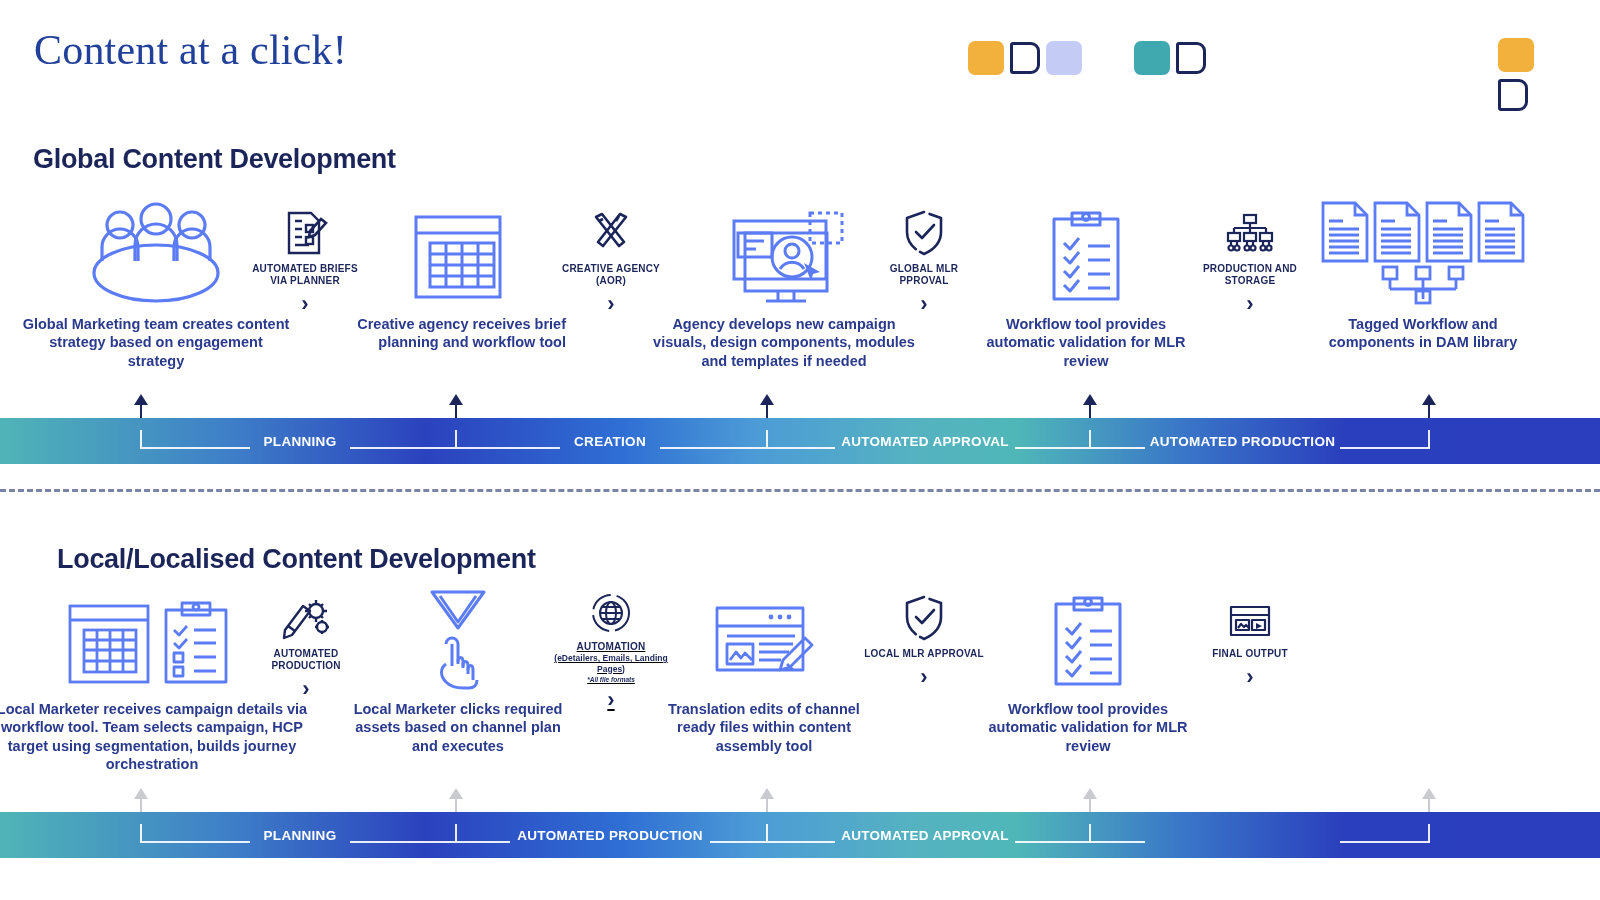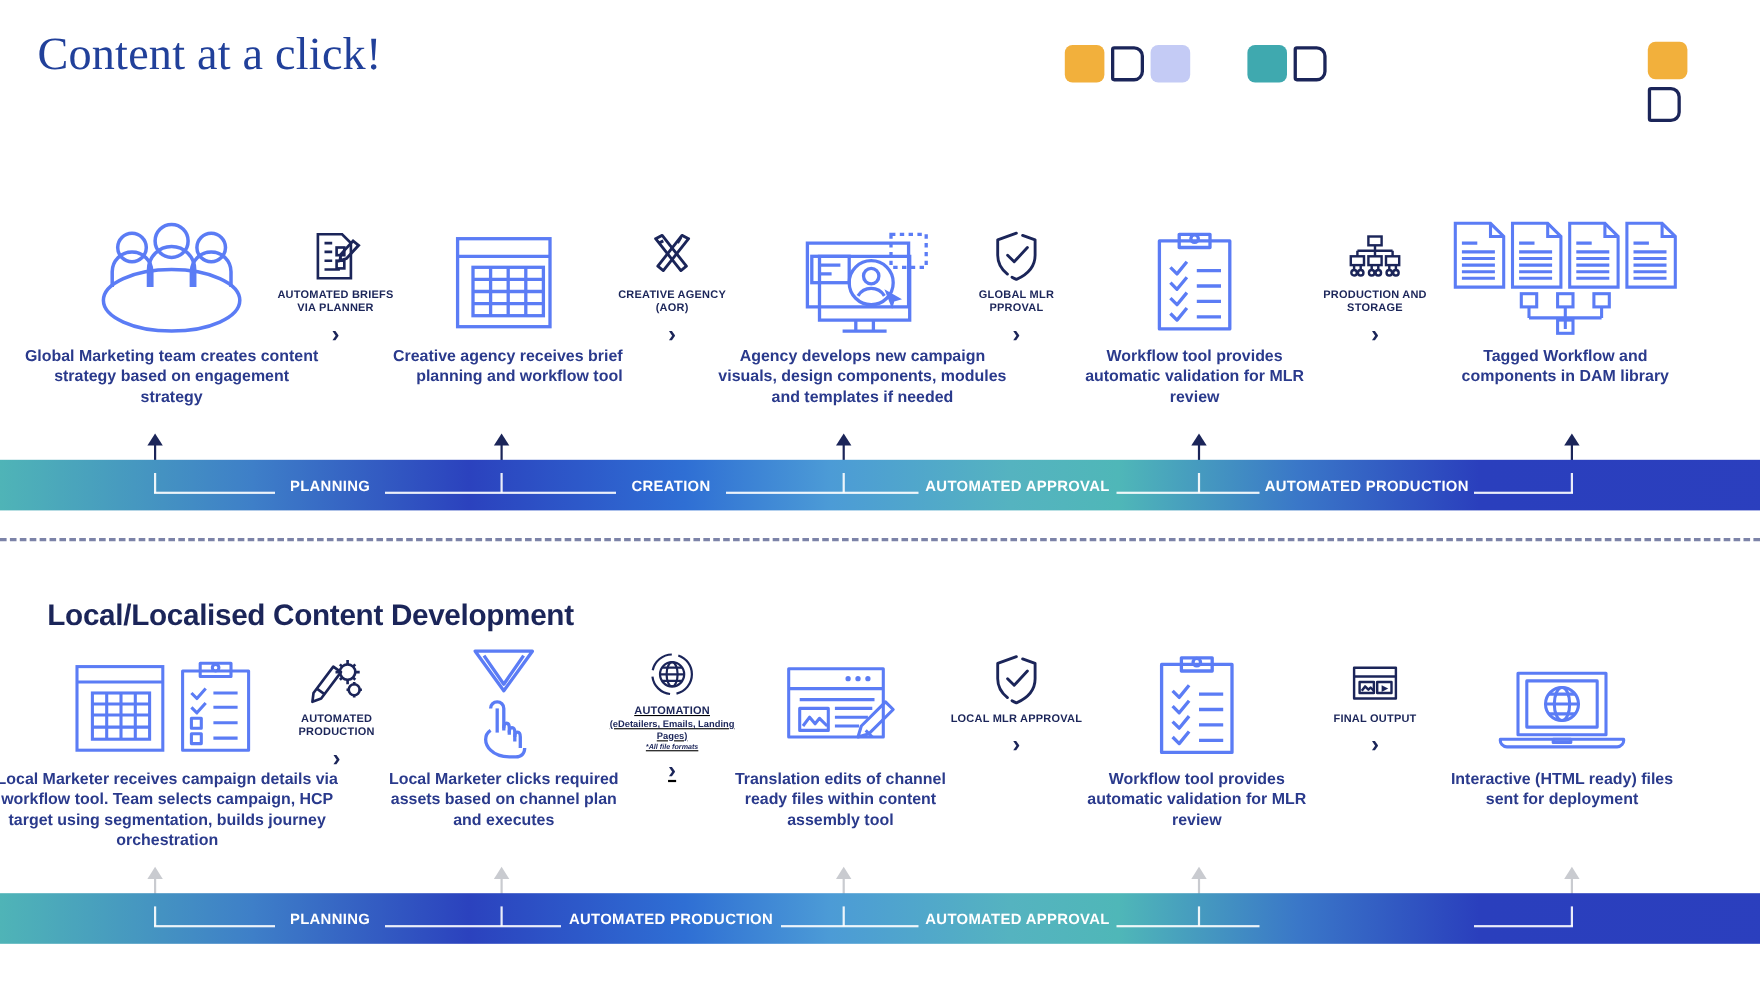--- a/index.html
+++ b/index.html
@@ -30,21 +30,21 @@
   .gap-lg{width:52px;}
   .logo2{position:absolute;top:38px;left:1498px;}
   .logo2 .sq.solid-y{margin-bottom:7px;}
 
   
   .sec-h{
     position:absolute;font-size:27px;font-weight:bold;color:#1B2559;
     letter-spacing:-.3px;white-space:nowrap;
   }
   #gh{left:33px;top:144px;}
-  #lh{left:43px;top:544px;}
+  #lh{left:57px;top:544px;}
 
   
   .step{position:absolute;text-align:center;}
   .icon-wrap{display:flex;align-items:flex-end;justify-content:center;gap:6px;height:105px;}
   .cap{
     font-size:14.5px;font-weight:bold;color:#2A3A8C;line-height:1.26;
     margin-top:10px;
   }
   
   .conn{position:absolute;text-align:center;width:120px;}
@@ -107,20 +107,21 @@
       <div class="gap-sm"></div>
       <div class="sq outline"></div>
     </div>
   </div>
 
   <div class="logo2">
     <div class="sq solid-y"></div>
     <div class="sq outline"></div>
   </div>
 
+  <div class="sec-h" id="gh">Global Content Development</div>
 
   <div class="step" style="left:22px;top:200px;width:268px;">
     <div class="icon-wrap">
       <svg width="152" height="100" viewBox="0 0 152 100">
         <g fill="none" stroke="#5B7CF5" stroke-width="3.2">
           <circle cx="40" cy="20" r="13"></circle>
             <path d="M22 56v-14a18 18 0 0 1 36 0v14"></path>
           <circle cx="112" cy="20" r="13"></circle>
             <path d="M94 56v-14a18 18 0 0 1 36 0v14"></path>
           <circle cx="76" cy="14" r="15"></circle>
@@ -447,36 +448,20 @@
           <path d="M11 26l3-4 3 3 2-2 3 3"></path>
           <rect x="25" y="18" width="13" height="10"></rect>
           <path d="M29 21l6 3-6 3z" fill="#1B2559" stroke="none"></path>
         </g>
       </svg>
     </div>
     <div class="lbl">FINAL OUTPUT</div>
     <div class="chev">›</div>
   </div>
 
-  <div class="step" style="left:1310px;top:585px;width:220px;">
-    <div class="icon-wrap">
-      <svg width="124" height="86" viewBox="0 0 124 86">
-        <g fill="none" stroke="#5B7CF5" stroke-width="2.8" stroke-linejoin="round">
-          <rect x="22" y="8" width="80" height="56"></rect>
-          <rect x="30" y="15" width="64" height="42"></rect>
-          <circle cx="62" cy="36" r="15"></circle>
-          <ellipse cx="62" cy="36" rx="7" ry="15"></ellipse>
-          <path d="M47 36h30M50 27h24M50 45h24"></path>
-          <path d="M6 68h112a6 6 0 0 1-6 7H12a6 6 0 0 1-6-7z"></path>
-          <path d="M54 68h16v3H54z"></path>
-        </g>
-      </svg>
-    </div>
-    <div class="cap">Interactive (HTML ready) files sent for deployment</div>
-  </div>
 
   <div>
     <div class="riser lite" style="left:140px;top:798px;height:26px;"></div>
     <div class="arrow lite" style="left:134px;top:788px;"></div>
     <div class="riser lite" style="left:455px;top:798px;height:26px;"></div>
     <div class="arrow lite" style="left:449px;top:788px;"></div>
     <div class="riser lite" style="left:766px;top:798px;height:26px;"></div>
     <div class="arrow lite" style="left:760px;top:788px;"></div>
     <div class="riser lite" style="left:1089px;top:798px;height:26px;"></div>
     <div class="arrow lite" style="left:1083px;top:788px;"></div>

